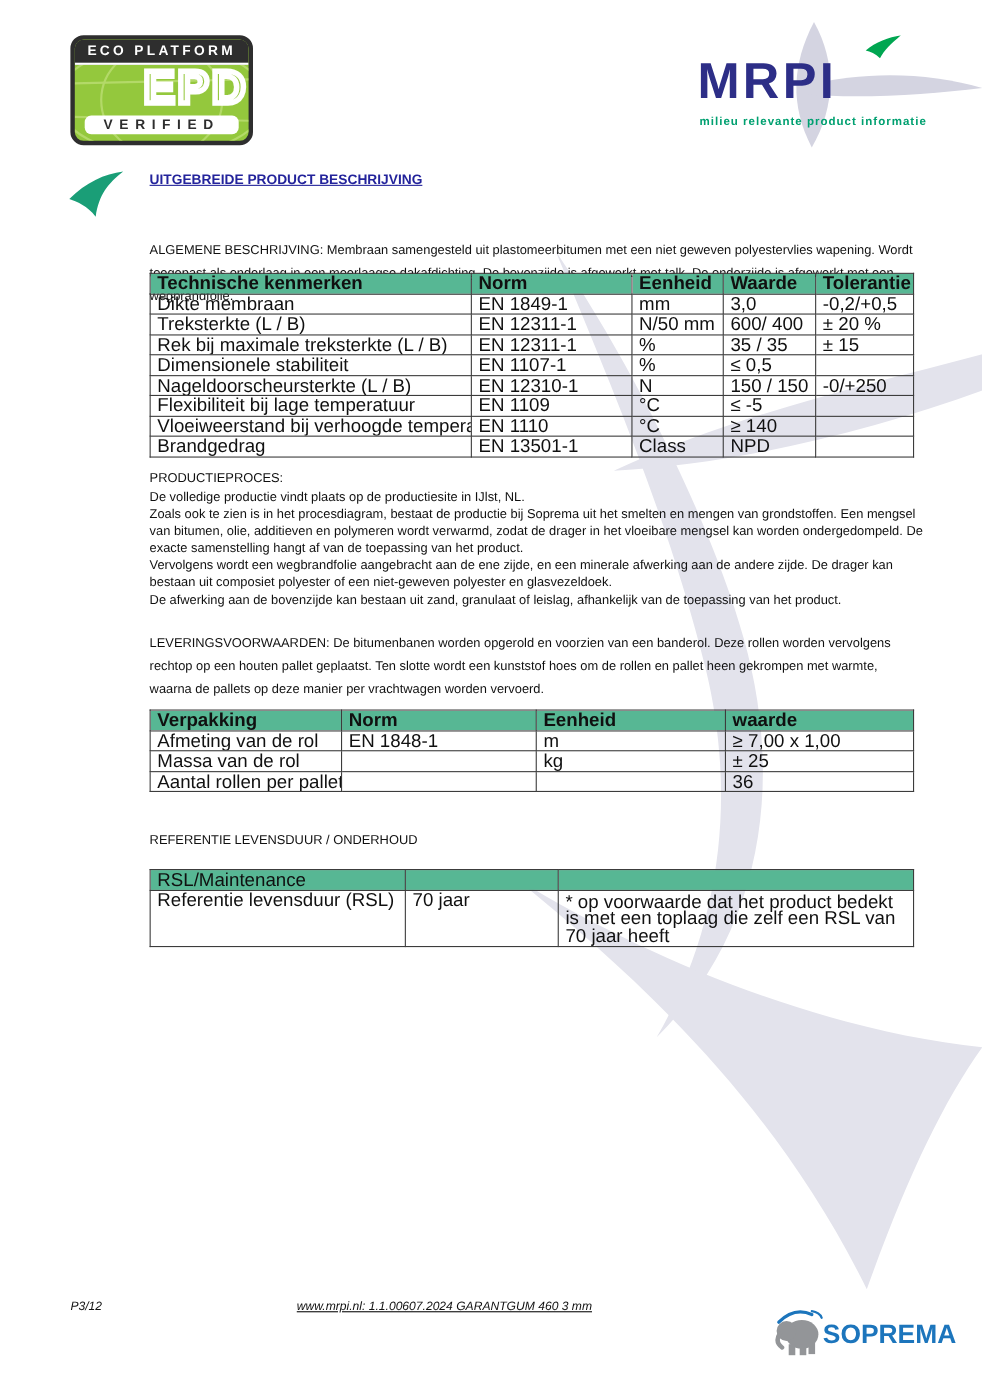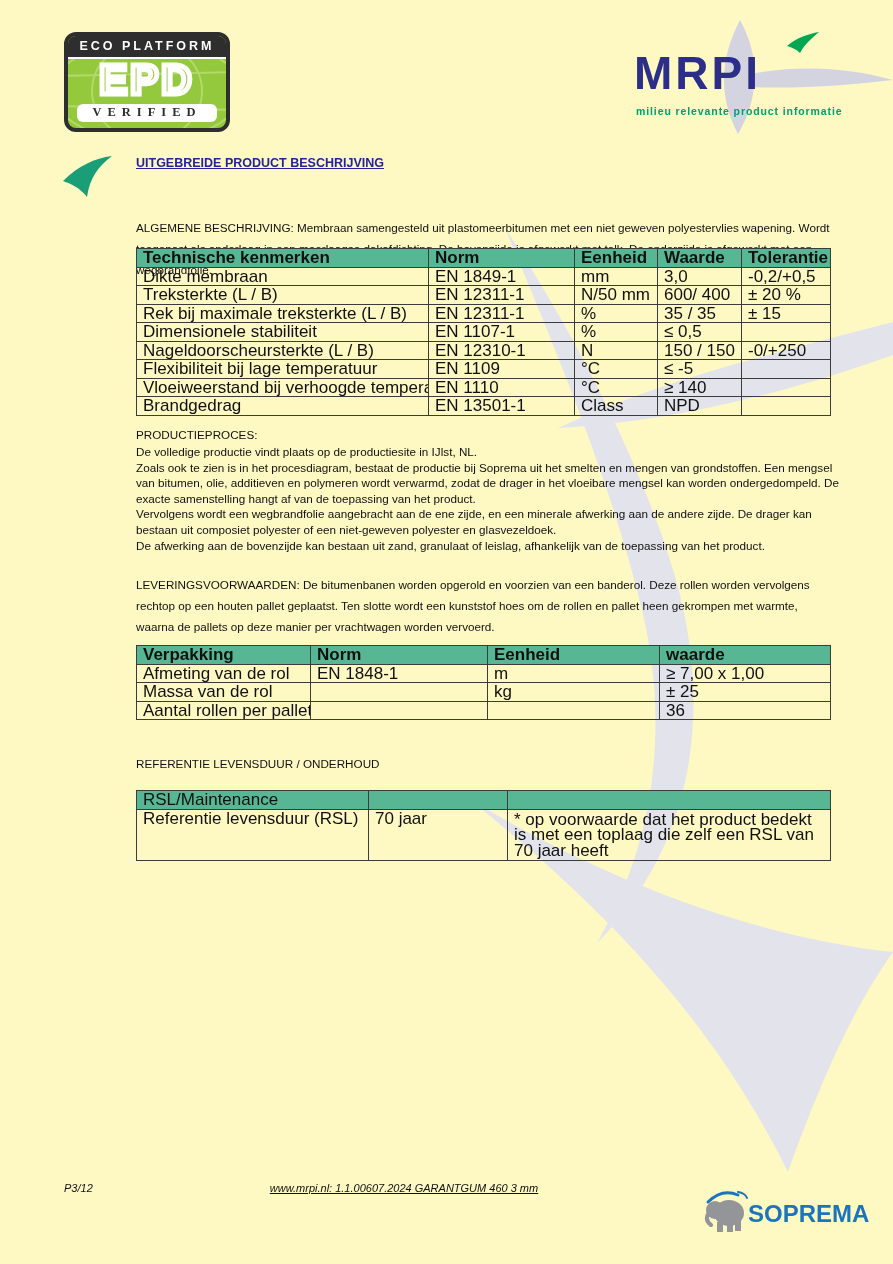--- a/index.html
+++ b/index.html
@@ -1,46 +1,45 @@
 <!DOCTYPE html>
 <html><head>
 <meta charset="utf-8">
 <style>
   * { margin:0; padding:0; box-sizing:border-box; }
   body { background:#888; font-family:"Liberation Sans", sans-serif; }
   #page {
     position:relative; width:893px; height:1264px; margin:0 auto;
-    background:#fef9c3; overflow:hidden; color:#111;
+    background:#ffffff; overflow:hidden; color:#111;
   }
   .layer { position:absolute; z-index:1; }
   
   #watermark { position:absolute; inset:0; z-index:0; pointer-events:none; }
   
   .epd-badge {
     left:64px; top:32px; width:166px; height:100px;
     background:#94C83D; border:4px solid #2e2e2e; border-radius:12px;
     overflow:hidden;
   }
   .epd-top {
     background:#2e2e2e; color:#fff; font-weight:bold; font-size:12.5px;
     letter-spacing:3px; text-align:center; padding:3px 0 4px;
     border-bottom:2px solid #fff; position:relative; z-index:2;
   }
   .epd-globe { position:absolute; left:0; top:18px; z-index:1; }
   .epd-acronym {
-    position:relative; z-index:2; text-align:center; font-weight:800;
+    position:relative; z-index:2; text-align:right; font-weight:800;
     font-size:42px; line-height:40px; letter-spacing:3px; margin-top:1px;
     color:#94C83D; -webkit-text-stroke:5px #ffffff;
   }
   .epd-verified {
     position:absolute; z-index:2; left:9px; right:9px; bottom:6px;
     background:#fff; border-radius:6px; text-align:center;
     font-weight:bold; font-size:12.5px; letter-spacing:6px; color:#2e2e2e;
     padding:1px 0 2px;
-    font-family:Liberation Serif, serif;
   }
   
   .mrpi-logo { left:628px; top:28px; width:265px; height:104px; }
   .mrpi-swoosh { position:absolute; left:0; top:-8px; }
   .mrpi-acronym {
     position:absolute; left:6px; top:18px; font-size:46px; font-weight:bold;
     color:#2D2E87; letter-spacing:3px;
   }
   .mrpi-check { position:absolute; left:158px; top:4px; }
   .mrpi-tagline {

